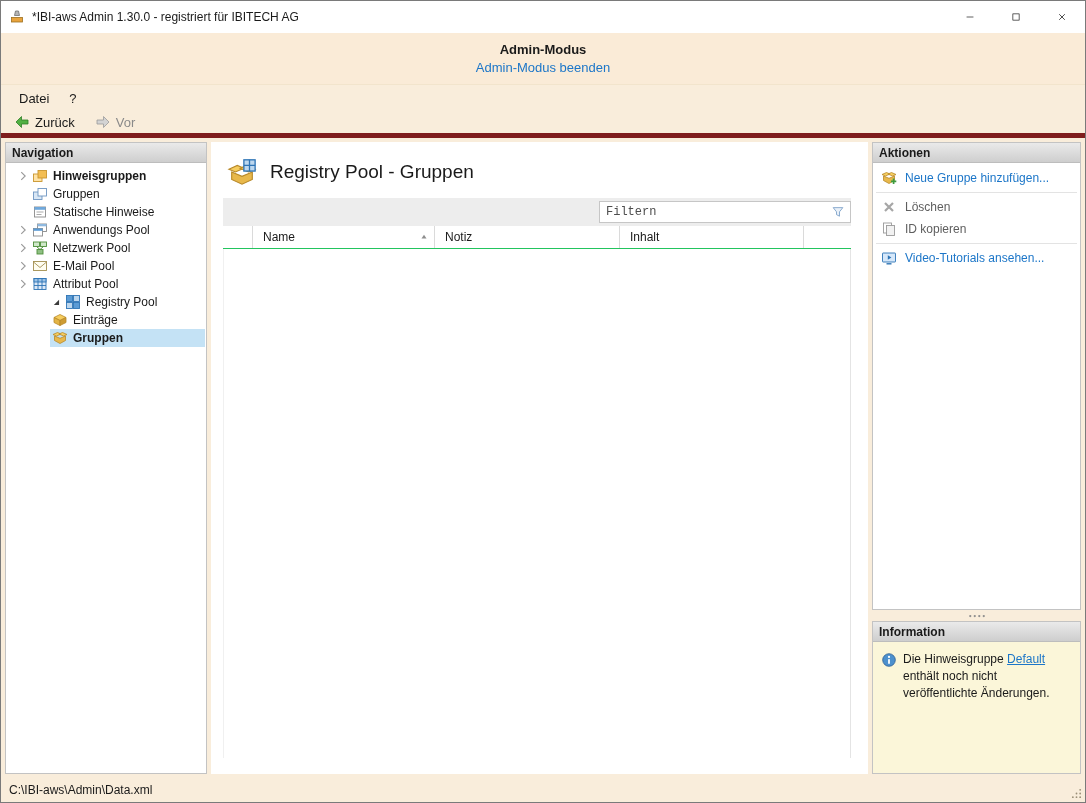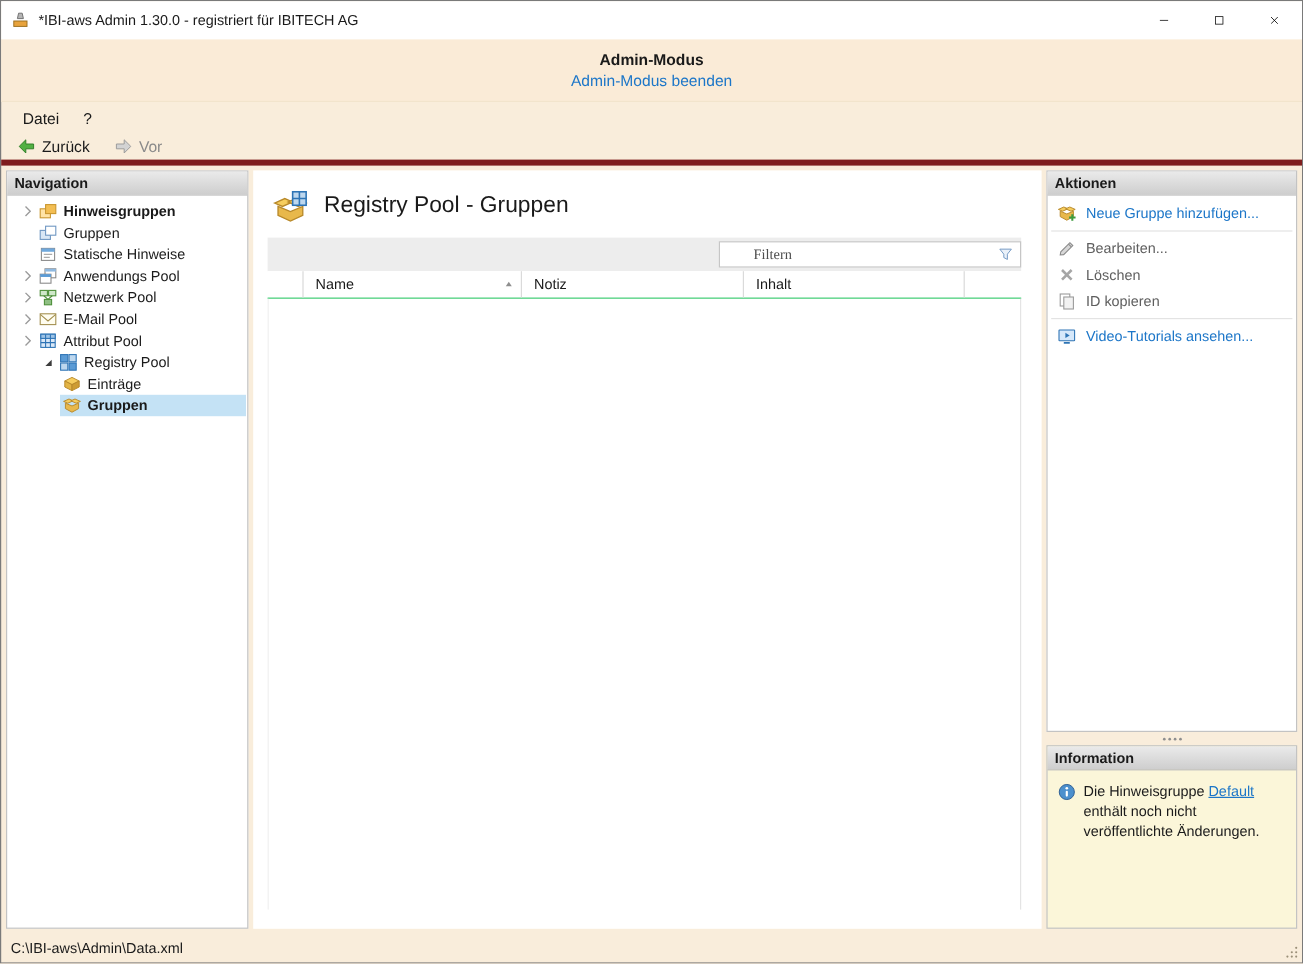--- a/index.html
+++ b/index.html
@@ -56,21 +56,21 @@
   
   .main-panel { flex:1; background:#FFFFFF; display:flex; flex-direction:column; min-width:0; }
   .main-title-row { display:flex; align-items:center; gap:13px; padding:15px 0 11px 16px; flex:none; }
   .main-title-icon { display:flex; flex:none; }
   .main-title { font-size:19px; font-weight:400; color:#1A1A1A; }
   .grid-area { flex:1; margin:0 17px 16px 12px; display:flex; flex-direction:column; min-height:0; }
   .filter-strip { height:28px; flex:none; background:#EDEDED; display:flex; align-items:center; justify-content:flex-end; }
   .filter-box { width:252px; height:22px; background:#FFFFFF; border:1px solid #C6C6C6;
                 display:flex; align-items:center; }
   .filter-input { flex:1; min-width:0; border:none; outline:none; background:transparent;
-                  font-family:Liberation Serif, serif; font-size:12px; padding-left:28px; color:#1A1A1A; }
+                  font-family:Liberation Mono, monospace; font-size:12px; padding-left:6px; color:#1A1A1A; }
   .filter-input::placeholder { color:#4D4D4D; opacity:1; }
   .funnel-btn { width:24px; flex:none; display:flex; align-items:center; justify-content:center; cursor:pointer; }
   .table-header { height:23px; flex:none; display:flex; background:#FFFFFF; border-bottom:1px solid #22c55e; }
   .stub { width:30px; flex:none; border-right:1px solid #DADADA; }
   .col-header { display:flex; align-items:center; padding-left:10px; font-size:12px; color:#1A1A1A;
                 border-right:1px solid #DADADA; position:relative; cursor:default; }
   .sort-arrow { position:absolute; right:5px; top:6px; display:flex; }
   .table-body { flex:1; background:#FFFFFF; border-right:1px solid #E4E4E4; border-left:1px solid #F0F0F0; }
 
   
@@ -273,21 +273,21 @@
               <span class="tree-icon">
                 <svg width="16" height="16" viewBox="0 0 16 16">
                   <rect x="2" y="2.5" width="12" height="11" fill="#DCE9F7" stroke="#2E74B5" stroke-width="0.9"></rect>
                   <rect x="2" y="2.5" width="12" height="3.5" fill="#9DC3E6" stroke="#2E74B5" stroke-width="0.9"></rect>
                   <path d="M2 9.5 H14 M6 2.5 V13.5 M10 2.5 V13.5" stroke="#2E74B5" stroke-width="0.9"></path>
                 </svg>
               </span>
               <span class="tree-label">Attribut Pool</span>
             </span>
           </div>
-          <div class="tree-row" style="padding-left: 26px;">
+          <div class="tree-row" style="padding-left: 26px; margin-left: 16px;">
             <span class="expander">
               <svg width="14" height="14" viewBox="0 0 16 16">
                 <path d="M11.5 5.5 V11.5 H5.5 Z" fill="#3C3C3C"></path>
               </svg>
             </span>
             <span class="tree-content">
               <span class="tree-icon">
                 <svg width="16" height="16" viewBox="0 0 16 16">
                   <rect x="1.5" y="1.5" width="6" height="6" fill="#5B9BD5" stroke="#2E74B5" stroke-width="0.9"></rect>
                   <rect x="8.5" y="1.5" width="6" height="6" fill="#BDD7EE" stroke="#2E74B5" stroke-width="0.9"></rect>
@@ -384,29 +384,20 @@
                   <path d="M2.5 6 L8 8.3 L13.5 6 L13.5 10.5 L8 13.5 L2.5 10.5 Z" fill="#E8B84B" stroke="#B8892A" stroke-width="0.8"></path>
                   <path d="M12.6 8.6 V14 M9.9 11.3 H15.3" stroke="#3E9B3E" stroke-width="1.7"></path>
                 </svg>
               </span>
               <span>Neue Gruppe hinzufügen...</span>
             </div>
             <div class="action-sep"></div>
             <div class="action-item disabled">
               <span class="action-icon">
                 <svg width="16" height="16" viewBox="0 0 16 16">
-                  <path d="M2.5 13.5 L3 10.8 L10.6 3.2 L13 5.6 L5.4 13.2 Z" fill="#D8D8D8" stroke="#8A8A8A" stroke-width="0.9"></path>
-                  <path d="M9.4 4.4 L11.8 6.8" stroke="#8A8A8A" stroke-width="0.9"></path>
-                </svg>
-              </span>
-              <span>Bearbeiten...</span>
-            </div>
-            <div class="action-item disabled">
-              <span class="action-icon">
-                <svg width="16" height="16" viewBox="0 0 16 16">
                   <path d="M4 4 L12 12 M12 4 L4 12" stroke="#A6A6A6" stroke-width="2.2"></path>
                 </svg>
               </span>
               <span>Löschen</span>
             </div>
             <div class="action-item disabled">
               <span class="action-icon">
                 <svg width="16" height="16" viewBox="0 0 16 16">
                   <rect x="2.5" y="2" width="8" height="10" fill="#FFFFFF" stroke="#9A9A9A" stroke-width="0.9"></rect>
                   <rect x="5.5" y="4.5" width="8" height="10" fill="#F2F2F2" stroke="#9A9A9A" stroke-width="0.9"></rect>

